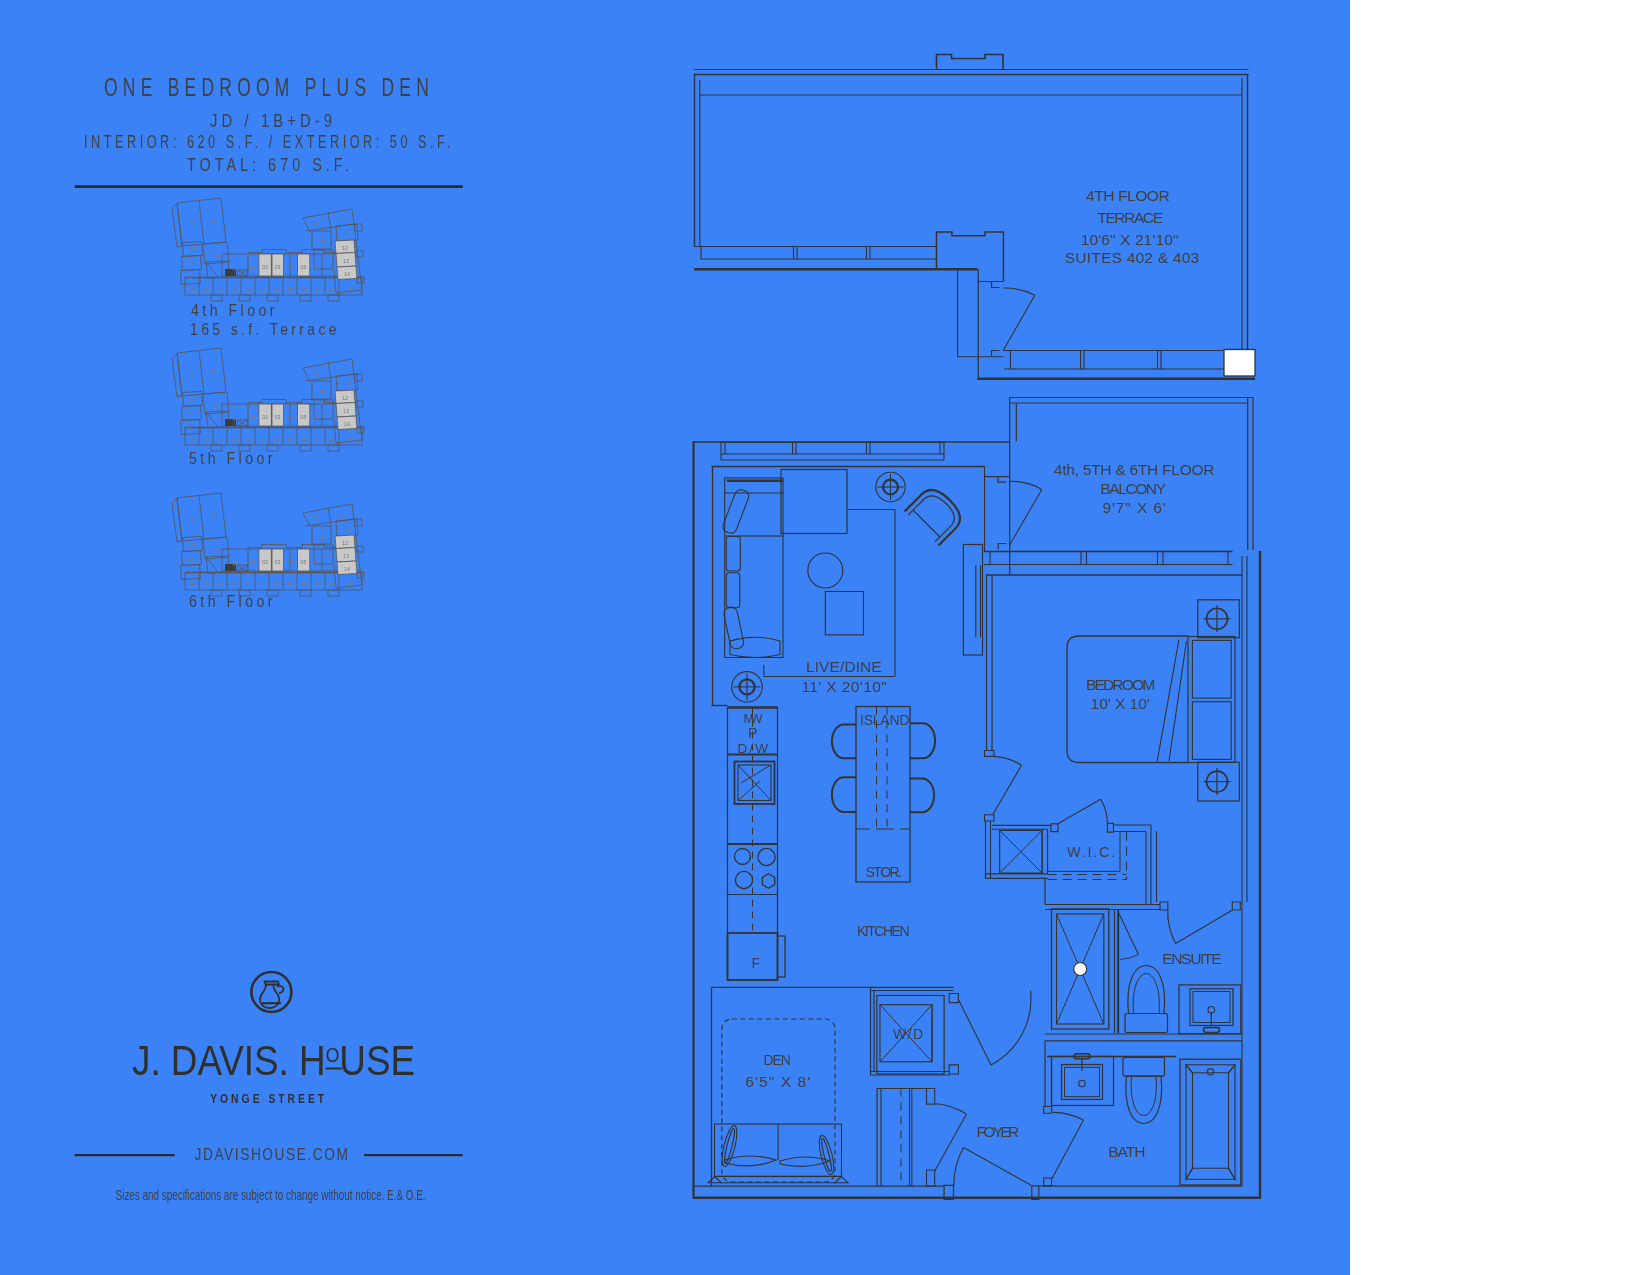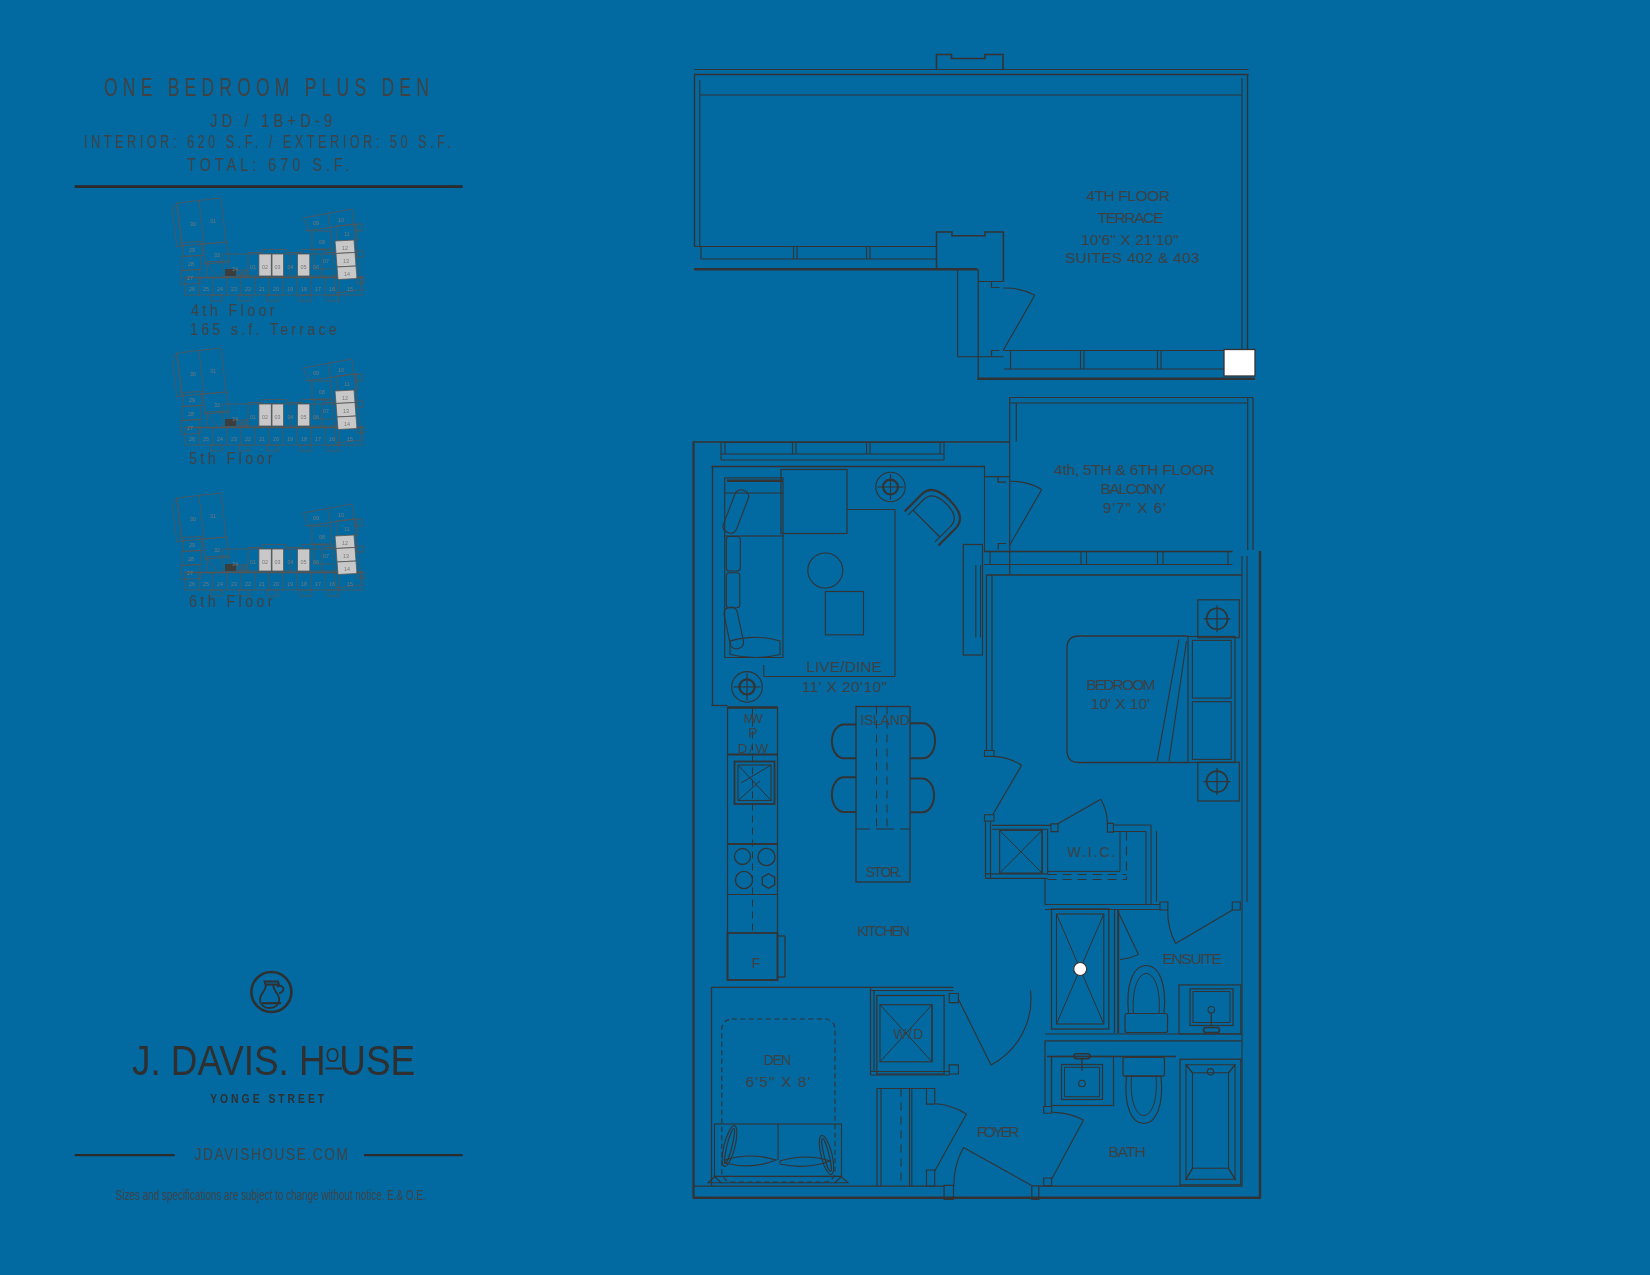--- a/index.html
+++ b/index.html
@@ -1,16 +1,16 @@
 <!DOCTYPE html>
 <html><head>
 <meta charset="utf-8">
 <style>
   html,body{margin:0;padding:0;background:#fff;}
-  #page{position:relative;width:1650px;height:1275px;background:#0369a1;overflow:hidden;text-decoration:underline;}
+  #page{position:relative;width:1350px;height:1275px;background:#3b82f6;overflow:hidden;text-decoration:underline;}
   svg text{font-family:"Liberation Sans",sans-serif;}
 </style>
 </head>
 <body>
 <div id="page">
 <svg width="1650" height="1275" viewBox="0 0 1650 1275">
 
 <g id="leftcol" fill="#414141" stroke="none">
 
   <text x="269" y="96" text-anchor="middle" font-size="26.5" letter-spacing="8" textLength="330" lengthAdjust="spacingAndGlyphs">ONE BEDROOM PLUS DEN</text>

